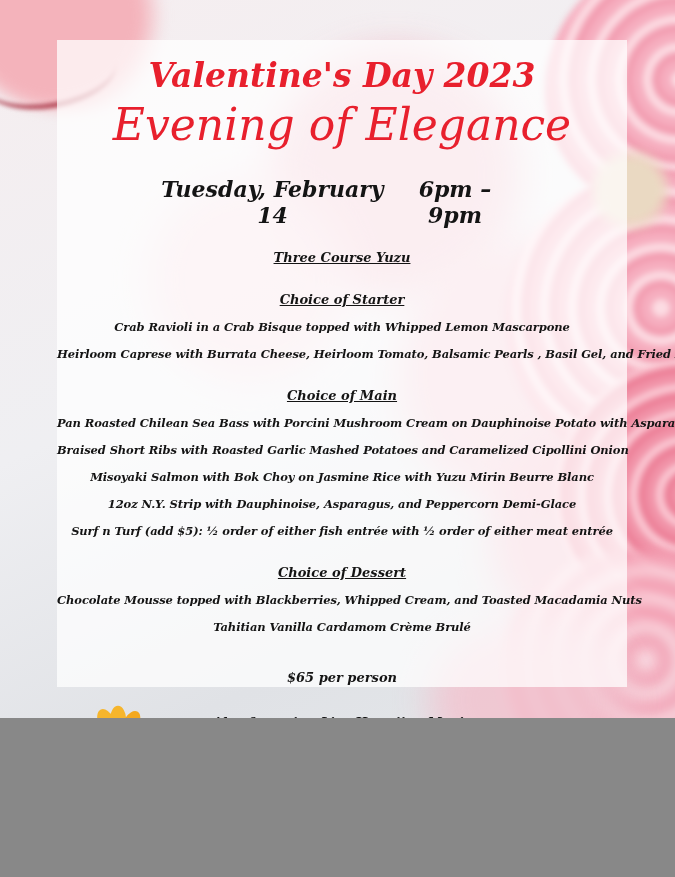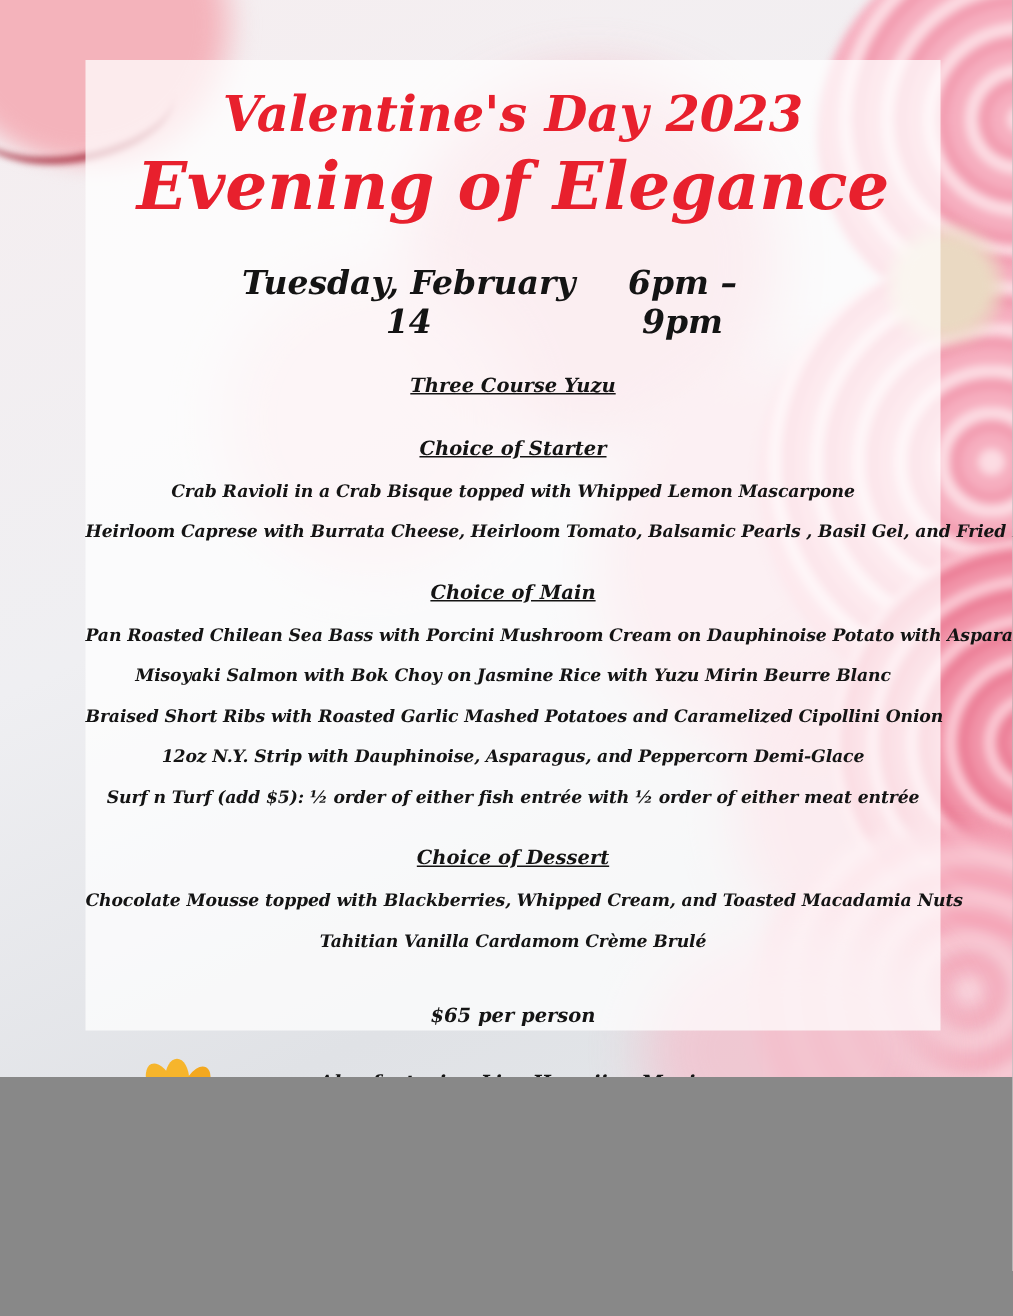--- a/index.html
+++ b/index.html
@@ -21,21 +21,21 @@
                    border-radius:50%; background:radial-gradient(circle at 45% 40%,#f4b3bb 0 55%,rgba(244,179,187,0) 72%);
                    filter:blur(6px); }
   .crease { position:absolute; left:-18px; top:38px; width:135px; height:70px; border-radius:50%;
             border-bottom:5px solid #a32638; transform:rotate(-10deg); filter:blur(2px); opacity:.8; }
   .cream-petal { background:radial-gradient(circle,#ead9c2 0 45%,rgba(234,217,194,0) 70%); filter:blur(3px); }
 
   
   .panel { position:absolute; left:57px; top:40px; width:570px; height:647px;
            background:rgba(255,255,255,0.74); z-index:2; text-align:center; color:#141414; }
   .title1 { margin-top:16px; font-style:italic; font-weight:bold; font-size:33px; color:#e8202d; }
-  .title2 { margin-top:4px;  font-style:italic; font-weight:bold; font-size:44px; color:#e8202d; }
+  .title2 { margin-top:4px;  font-style:italic; font-weight:normal; font-size:44px; color:#e8202d; }
   .date-row { display:flex; margin-top:26px; font-style:italic; font-weight:bold; font-size:22px; }
   .date-row .date { margin-left:95px; }
   .date-row .time { margin-left:auto; margin-right:110px; }
   .u { text-decoration:underline; }
   .menu-title { margin-top:22px; font-style:italic; font-weight:bold; font-size:13px; }
   .course-heading { margin-top:27px; font-style:italic; font-weight:bold; font-size:13px; }
   .menu-item { margin-top:13px; font-style:italic; font-weight:600; font-size:11.5px;
                white-space:nowrap; letter-spacing:-0.1px; }
   .price { margin-top:36px; font-style:italic; font-weight:bold; font-size:13px; }
   .note  { margin-top:30px; font-style:italic; font-weight:bold; font-size:13px; }
@@ -97,22 +97,22 @@
 
     <div class="course">
       <div class="course-heading u">Choice of Starter</div>
       <div class="menu-item">Crab Ravioli in a Crab Bisque topped with Whipped Lemon Mascarpone</div>
       <div class="menu-item">Heirloom Caprese with Burrata Cheese, Heirloom Tomato, Balsamic Pearls , Basil Gel, and Fried Basil Leaves</div>
     </div>
 
     <div class="course">
       <div class="course-heading u">Choice of Main</div>
       <div class="menu-item">Pan Roasted Chilean Sea Bass with Porcini Mushroom Cream on Dauphinoise Potato with Asparagus</div>
+      <div class="menu-item">Braised Short Ribs with Roasted Garlic Mashed Potatoes and Caramelized Cipollini Onion</div>
       <div class="menu-item">Misoyaki Salmon with Bok Choy on Jasmine Rice with Yuzu Mirin Beurre Blanc</div>
-      <div class="menu-item">Braised Short Ribs with Roasted Garlic Mashed Potatoes and Caramelized Cipollini Onion</div>
       <div class="menu-item">12oz N.Y. Strip with Dauphinoise, Asparagus, and Peppercorn Demi-Glace</div>
       <div class="menu-item">Surf n Turf (add $5): ½ order of either fish entrée with ½ order of either meat entrée</div>
     </div>
 
     <div class="course">
       <div class="course-heading u">Choice of Dessert</div>
       <div class="menu-item">Chocolate Mousse topped with Blackberries, Whipped Cream, and Toasted Macadamia Nuts</div>
       <div class="menu-item">Tahitian Vanilla Cardamom Crème Brulé</div>
     </div>
 

